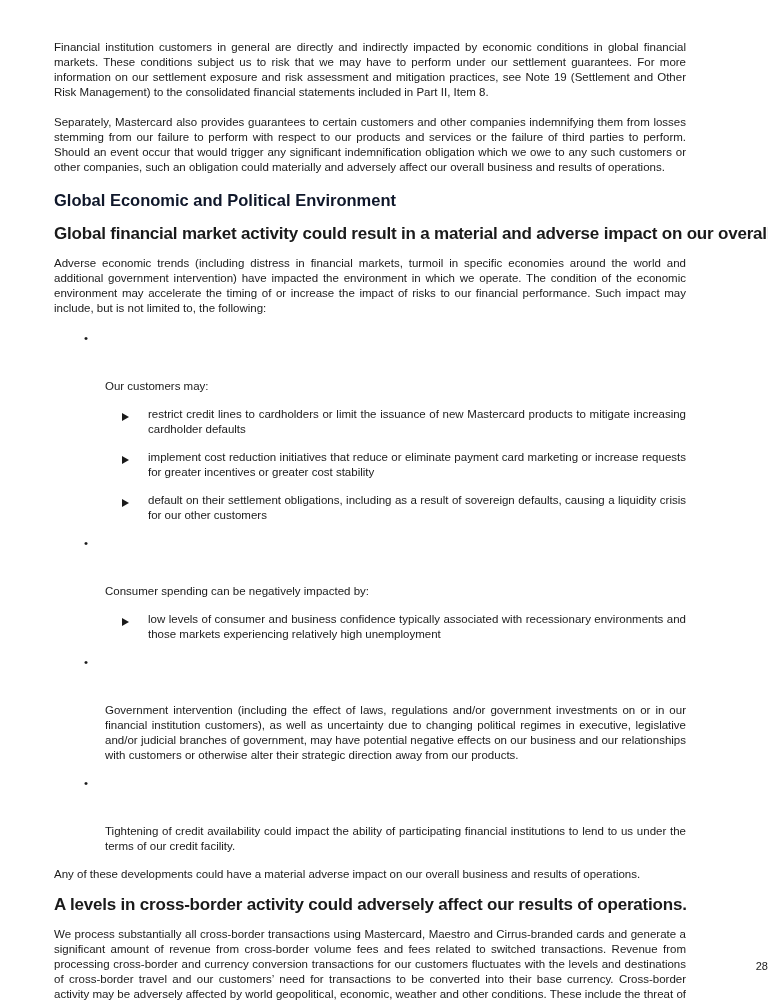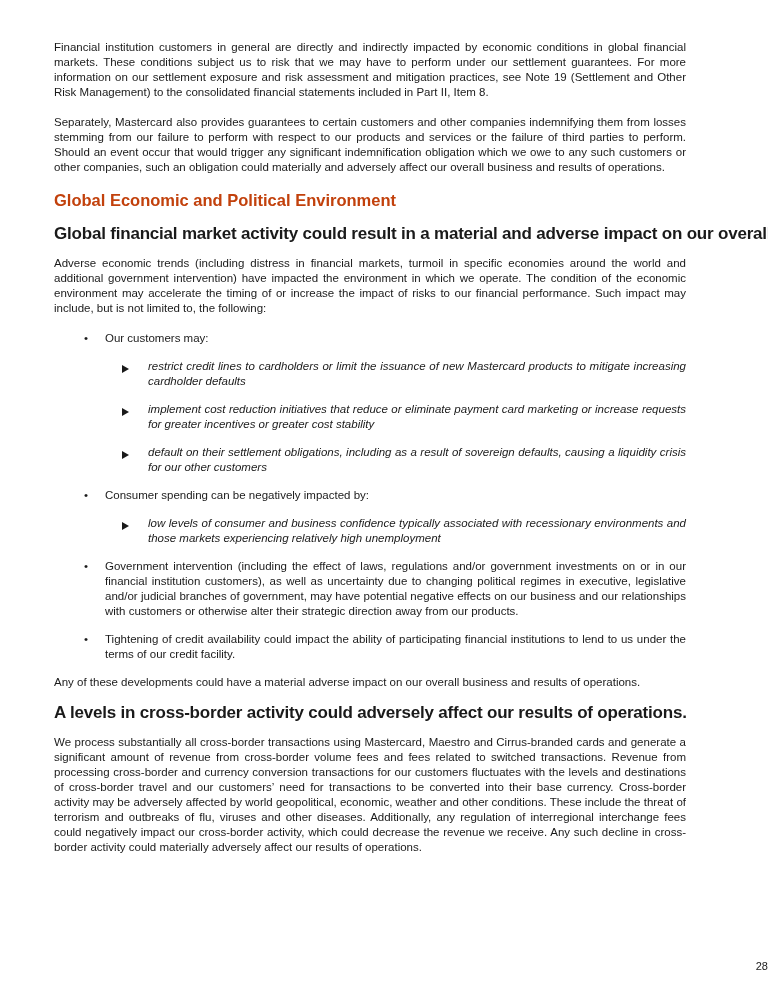--- a/index.html
+++ b/index.html
@@ -18,46 +18,46 @@
     overflow: hidden;
   }
   .para {
     text-align: justify;
     margin-bottom: 15px;
   }
   .section-heading {
     font-size: 16.5px;
     line-height: 21px;
     font-weight: bold;
-    color: #c2410c;
+    color: #0f172a;
     margin: 3px 0 15px 0;
   }
   .bold-line {
     font-weight: bold;
     font-size: 17px;
     letter-spacing: -0.2px;
     white-space: nowrap;
     margin-bottom: 15px;
   }
   .bullet-row {
     display: flex;
     margin: 0 0 13px 30px;
   }
   .bullet-row .glyph {
     flex: 0 0 21px;
     width: 21px;
   }
   .bullet-row .btext {
     flex: 1;
     text-align: justify;
+    margin-top: 48px;
   }
   .sub-row {
     display: flex;
     margin: 0 0 13px 68px;
-    font-style: italic;
   }
   .sub-row .aglyph {
     flex: 0 0 26px;
     width: 26px;
     padding-top: 3px;
   }
   .sub-row .btext {
     flex: 1;
     text-align: justify;
   }

